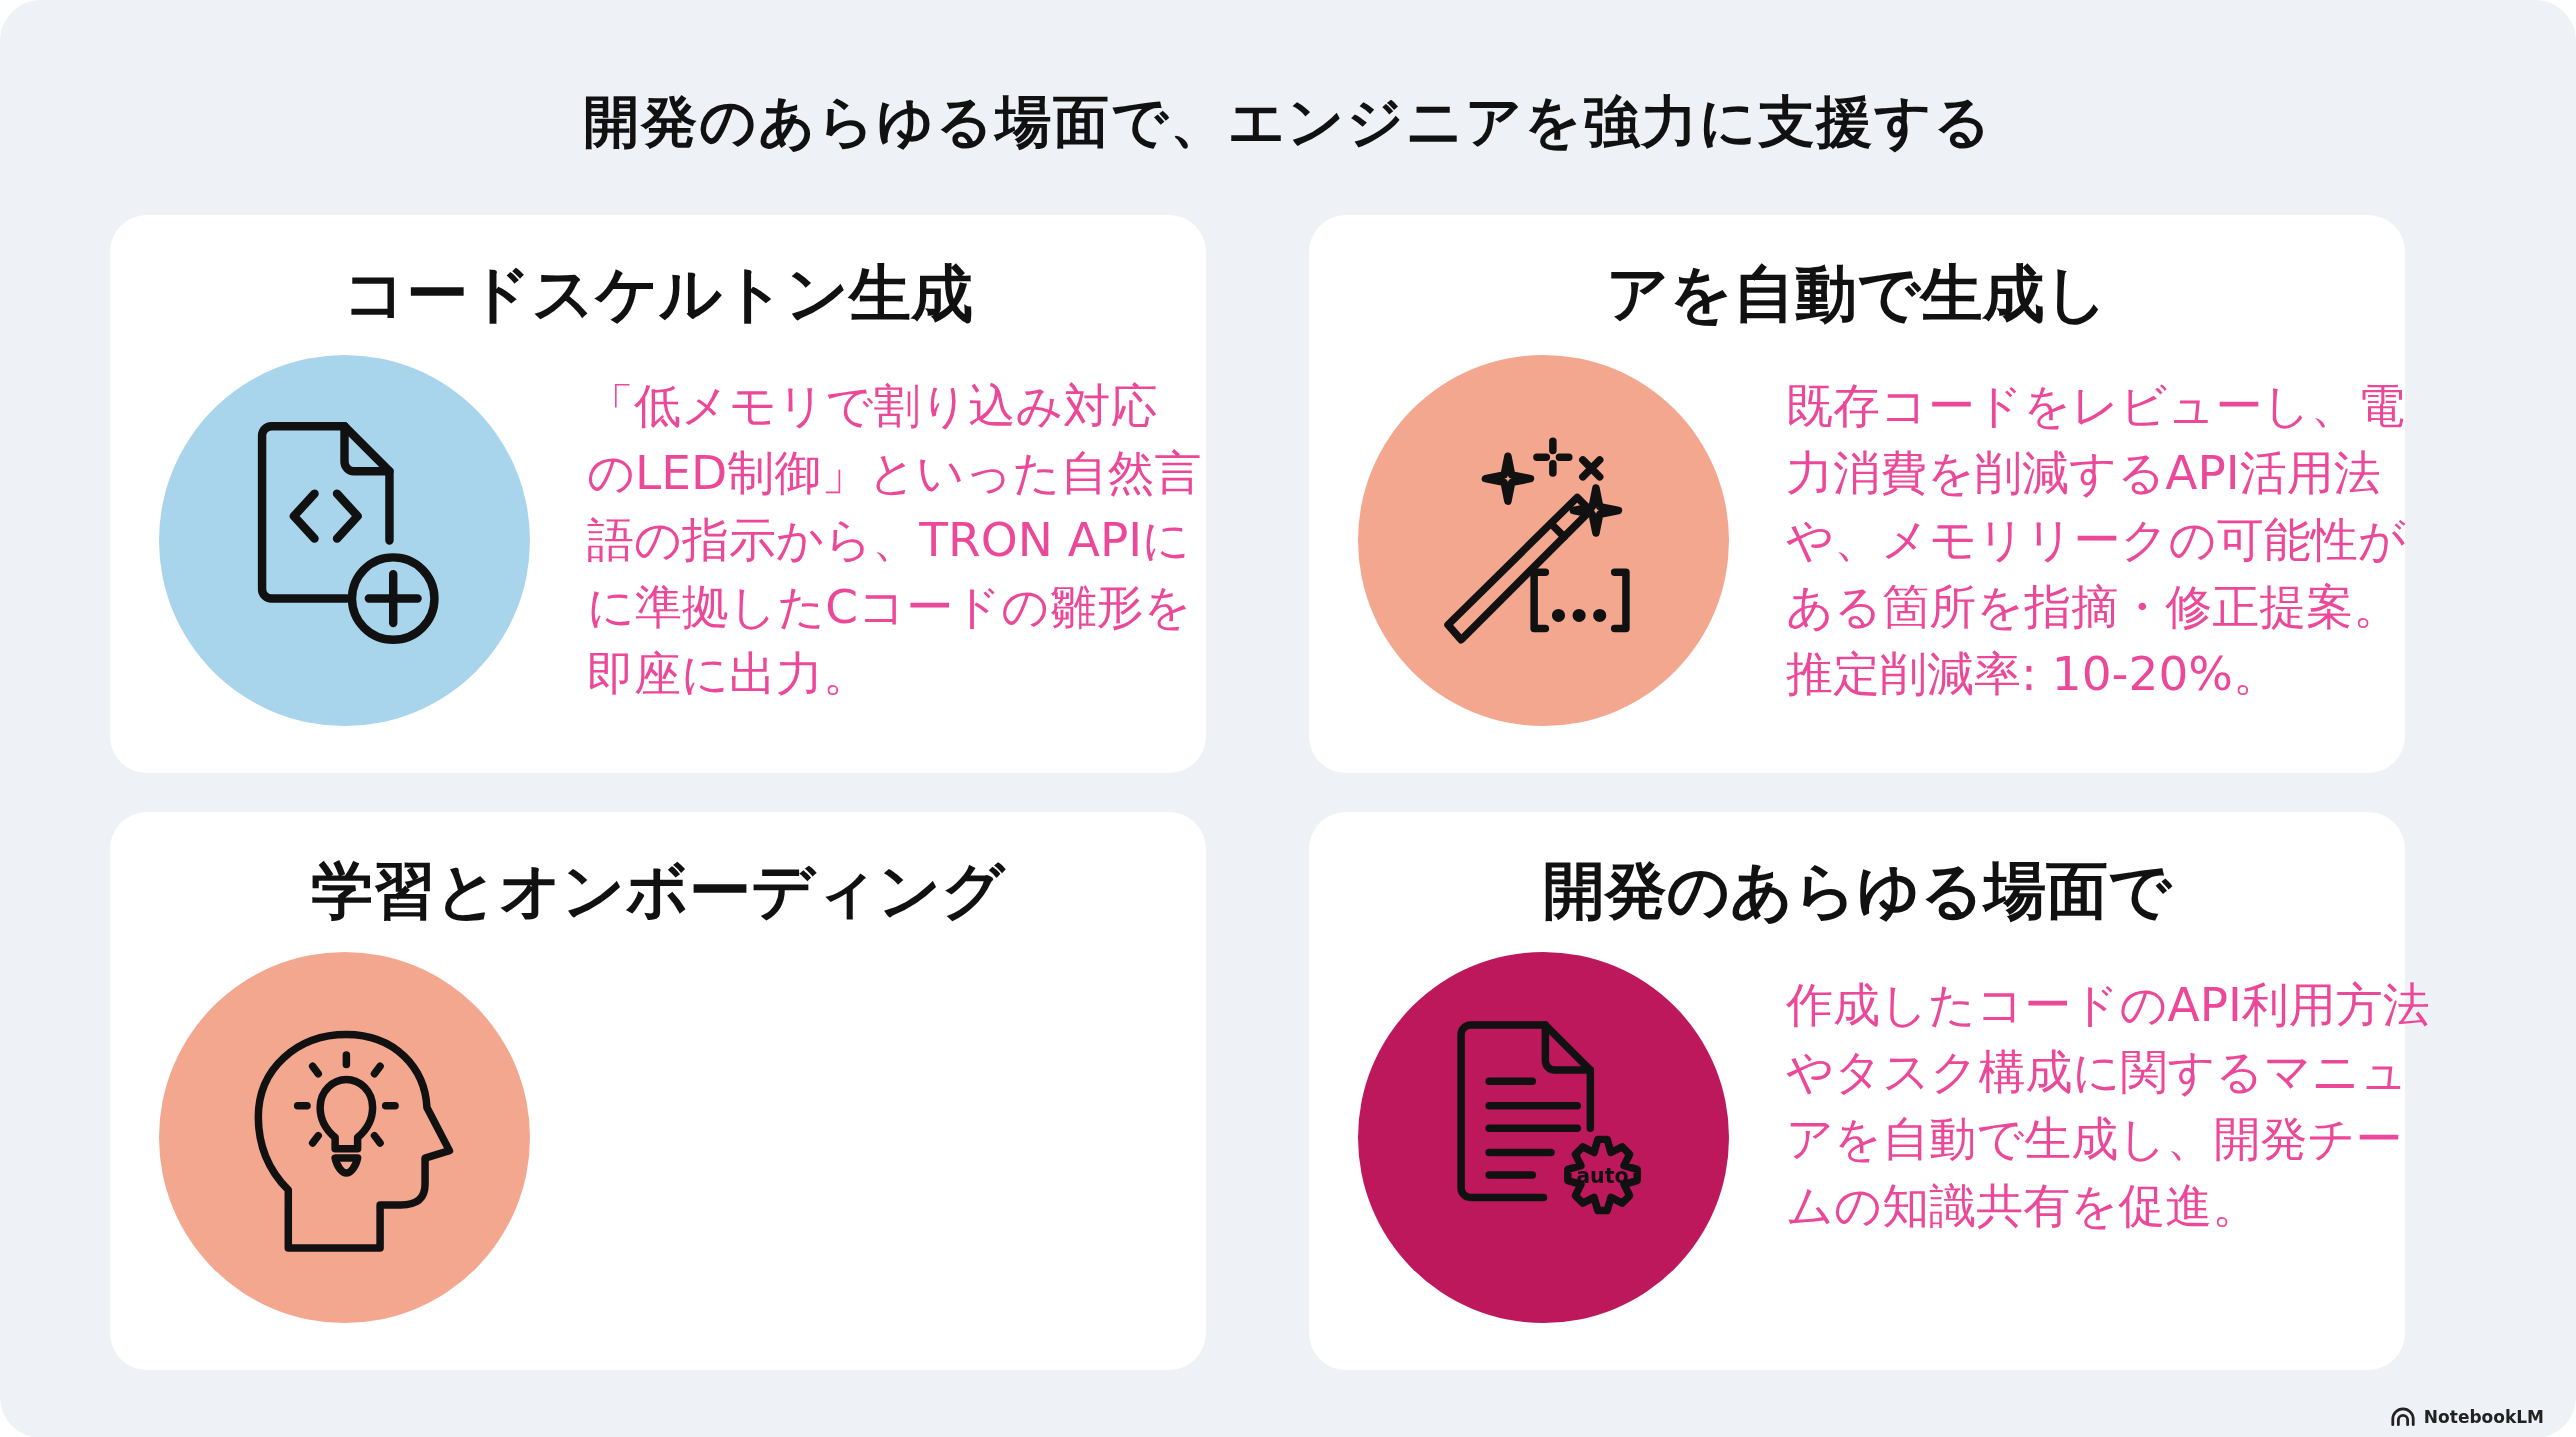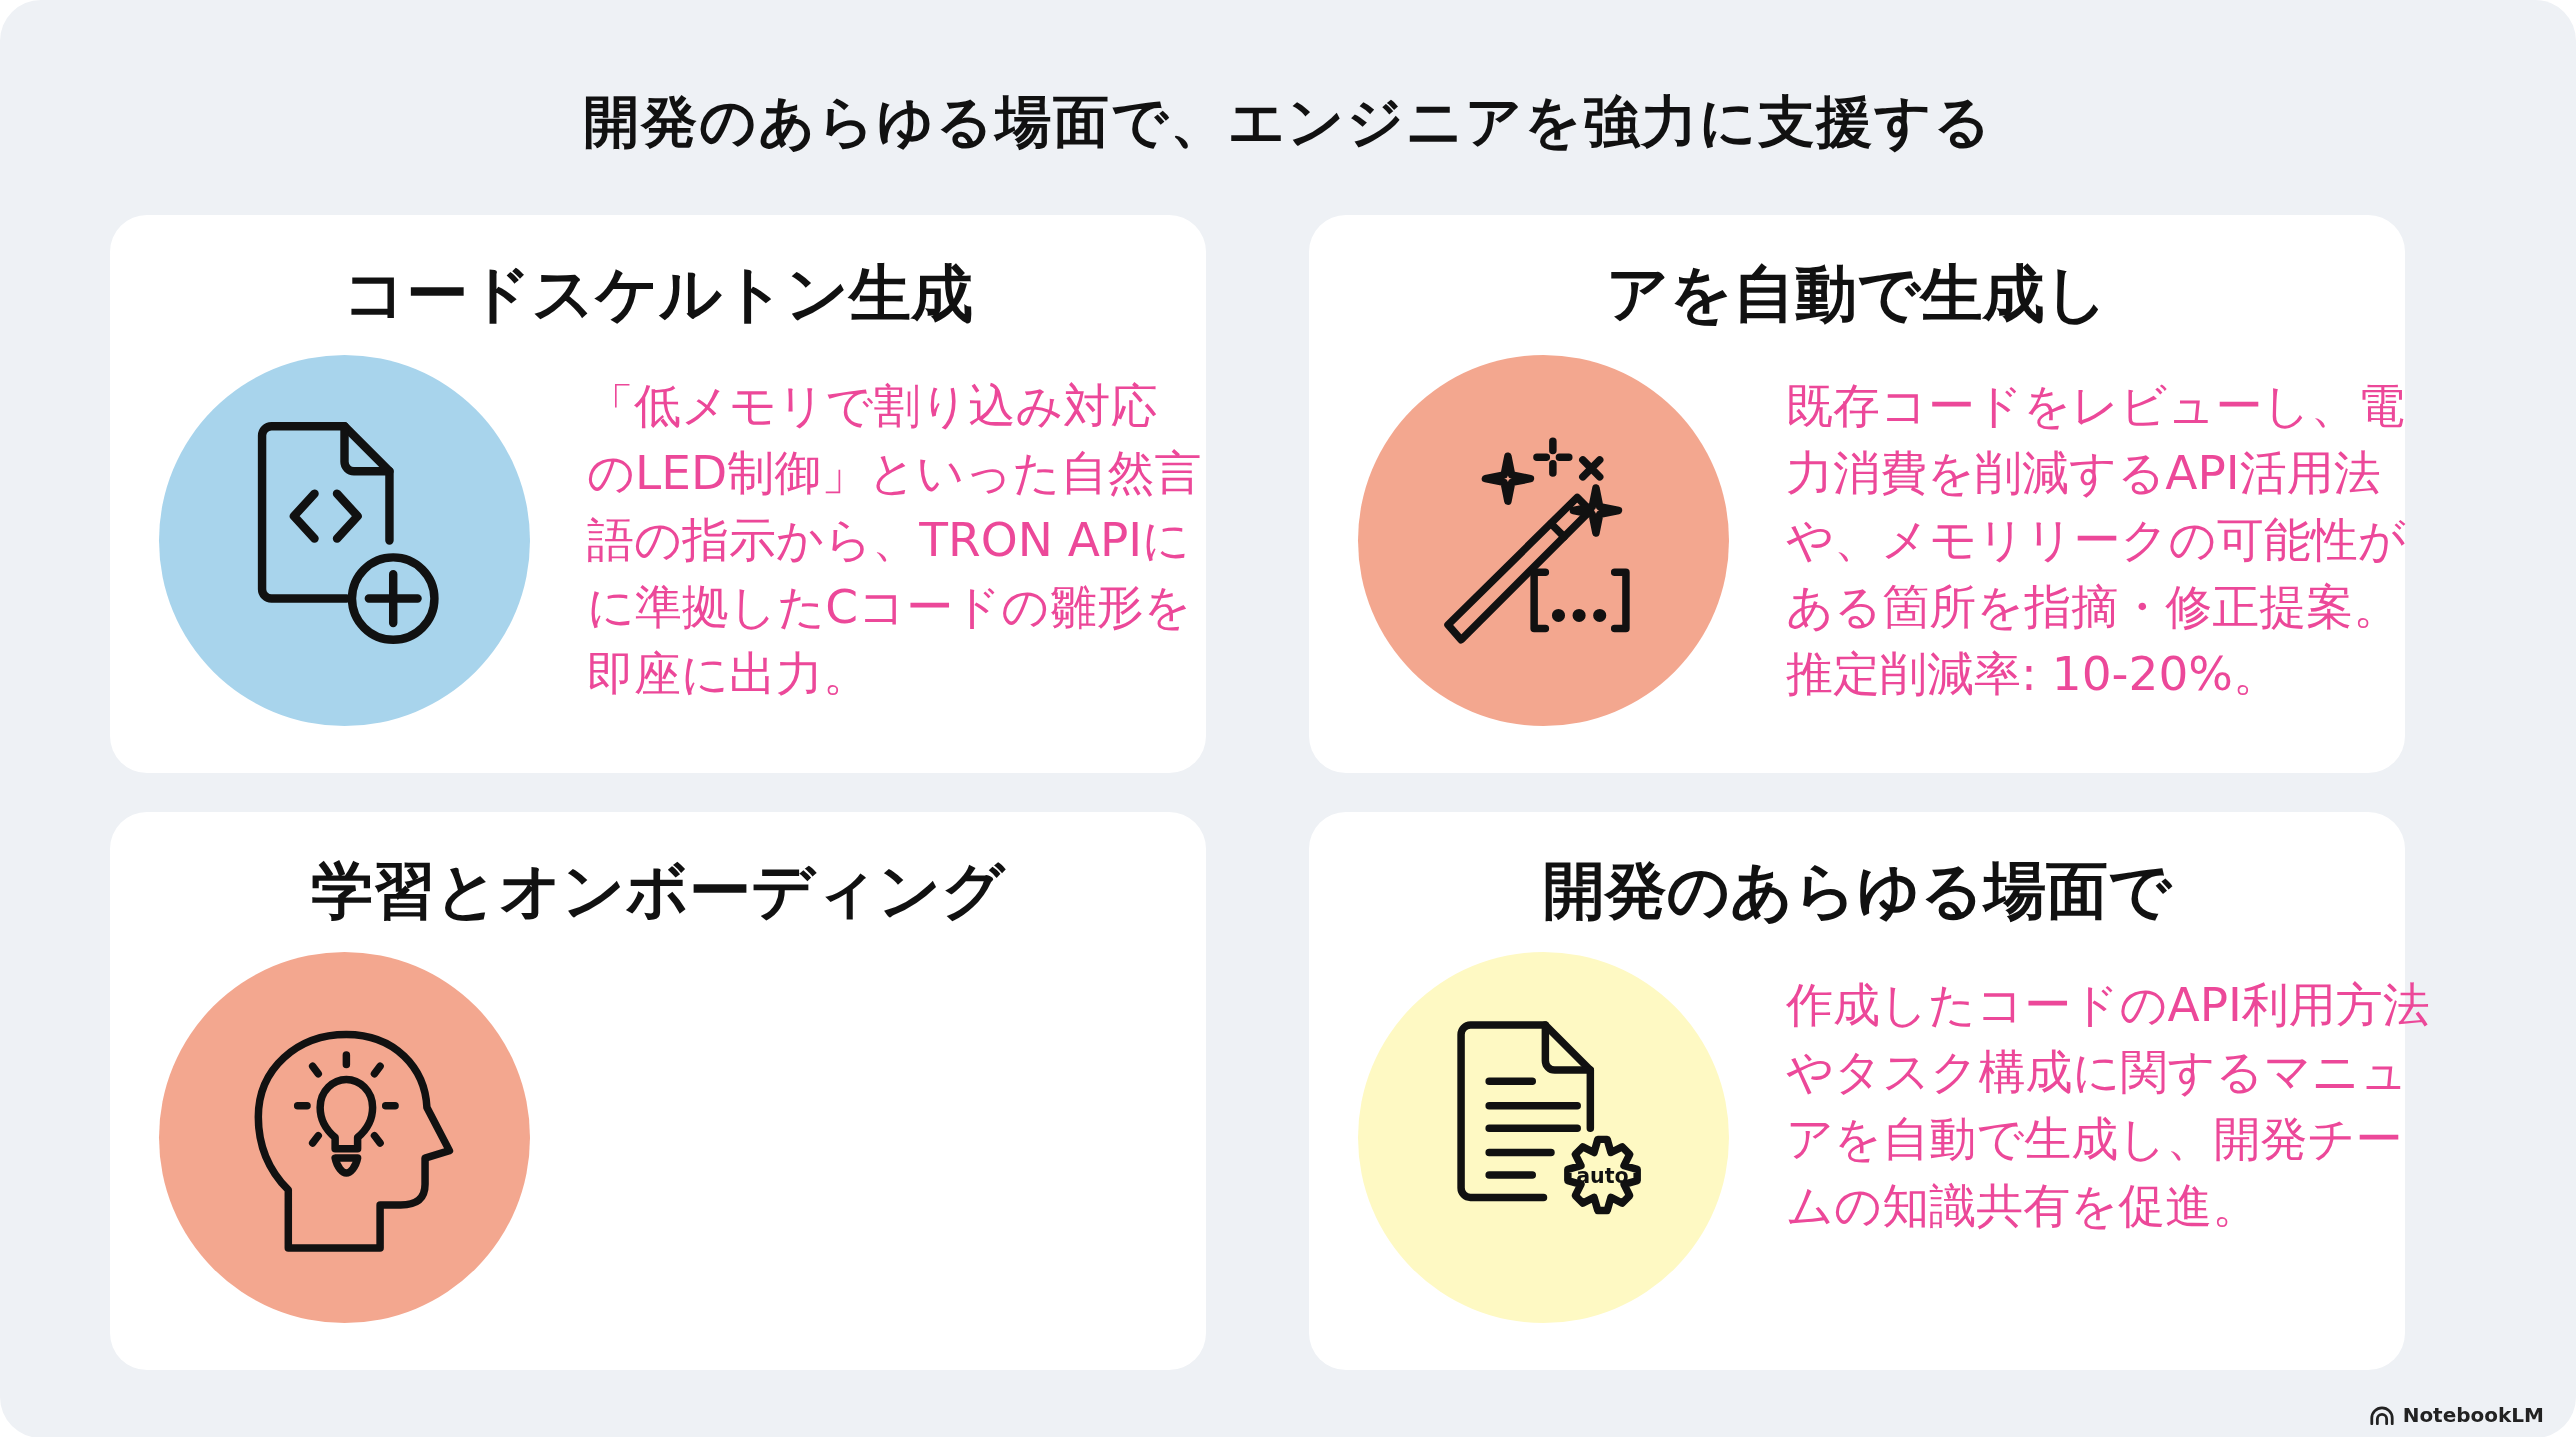--- a/index.html
+++ b/index.html
@@ -47,21 +47,21 @@
     .card-body {
       position: absolute; left: 477px; top: 157px; width: 646px;
       font-size: 47px; line-height: 67px;
       color: #ec4899;
       white-space: pre-line;
     }
     .card.c3 .card-body, .card.c4 .card-body { top: 159px; }
     .brand {
       position: absolute; right: 32px; bottom: 11.2px;
       display: flex; align-items: center; gap: 7.5px;
-      font-size: 20px; font-weight: bold; color: #222222;
+      font-size: 17px; font-weight: bold; color: #222222;
     }
     .brand svg { width: 26px; height: 20.6px; }
   </style>
 </head>
 <body>
 
 <div class="frame">
 
   <h1 class="page-title">開発のあらゆる場面で、エンジニアを強力に支援する</h1>
 
@@ -115,21 +115,21 @@
         <path d="M90 268 V206 C70 186 58 160 58 128 C58 76 100 40 152 40 C204 40 236 76 238 118 L262 164 L236 172 V200 C236 216 226 222 210 222 H188 V268 Z"></path>
         <path d="M140 150 C128 140 124 128 124 118 C124 100 138 88 152 88 C166 88 180 100 180 118 C180 128 176 140 164 150 V162 H140 Z"></path>
         <path d="M140 172 H164 C162 182 156 188 152 188 C148 188 142 182 140 172 Z"></path>
         <path d="M152 62 V72 M116 74 L122 82 M188 74 L182 82 M100 116 H110 M194 116 H204 M116 156 L122 148 M188 156 L182 148"></path>
       </svg>
     </div>
   </div>
 
   <div class="card c4">
     <div class="card-title">開発のあらゆる場面で</div>
-    <div class="icon-circle" style="background:#fef9c3">
+    <div class="icon-circle" style="background:#be185d">
       <svg viewBox="0 0 300 300" fill="none" stroke="#111" stroke-width="8" stroke-linecap="round" stroke-linejoin="round">
         <path d="M150 214 H72 a10 10 0 0 1 -10 -10 V40 a10 10 0 0 1 10 -10 H152 L200 78 V140"></path>
         <path d="M152 30 V68 a10 10 0 0 0 10 10 H200"></path>
         <path d="M92 90 H138 M92 116 H186 M92 140 H186 M92 166 H158 M92 190 H138"></path>
         <path d="M208 152 L218 152 L222 166 L234 160 L242 168 L236 180 L250 184 L250 196 L236 200 L242 212 L234 220 L222 214 L218 228 L208 228 L204 214 L192 220 L184 212 L190 200 L176 196 L176 184 L190 180 L184 168 L192 160 L204 166 Z"></path>
         <text x="213" y="199" text-anchor="middle" font-family="DejaVu Sans, sans-serif" font-size="22" font-weight="bold" fill="#111" stroke="none">auto</text>
       </svg>
     </div>
     <div class="card-body">作成したコードのAPI利用方法
 やタスク構成に関するマニュ

